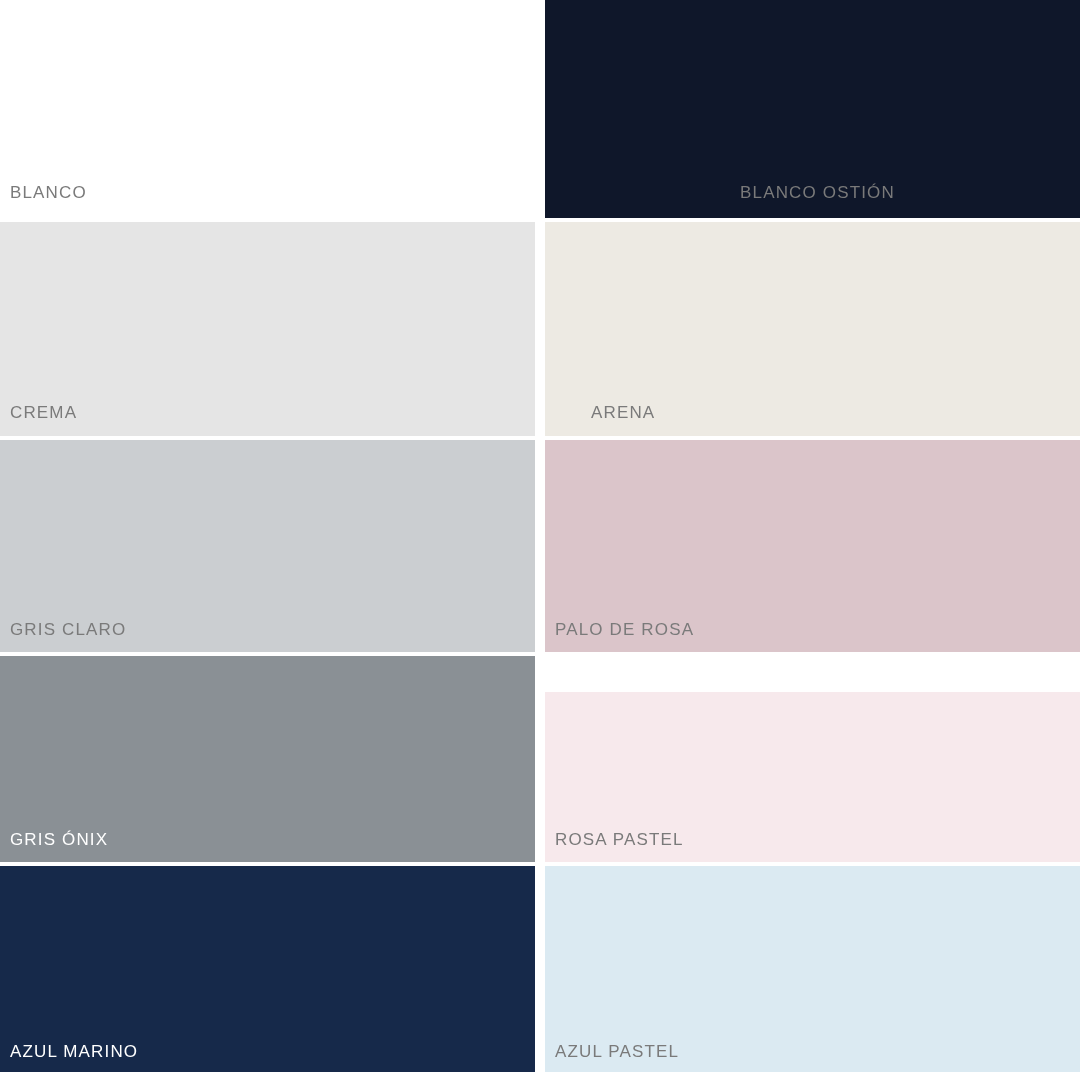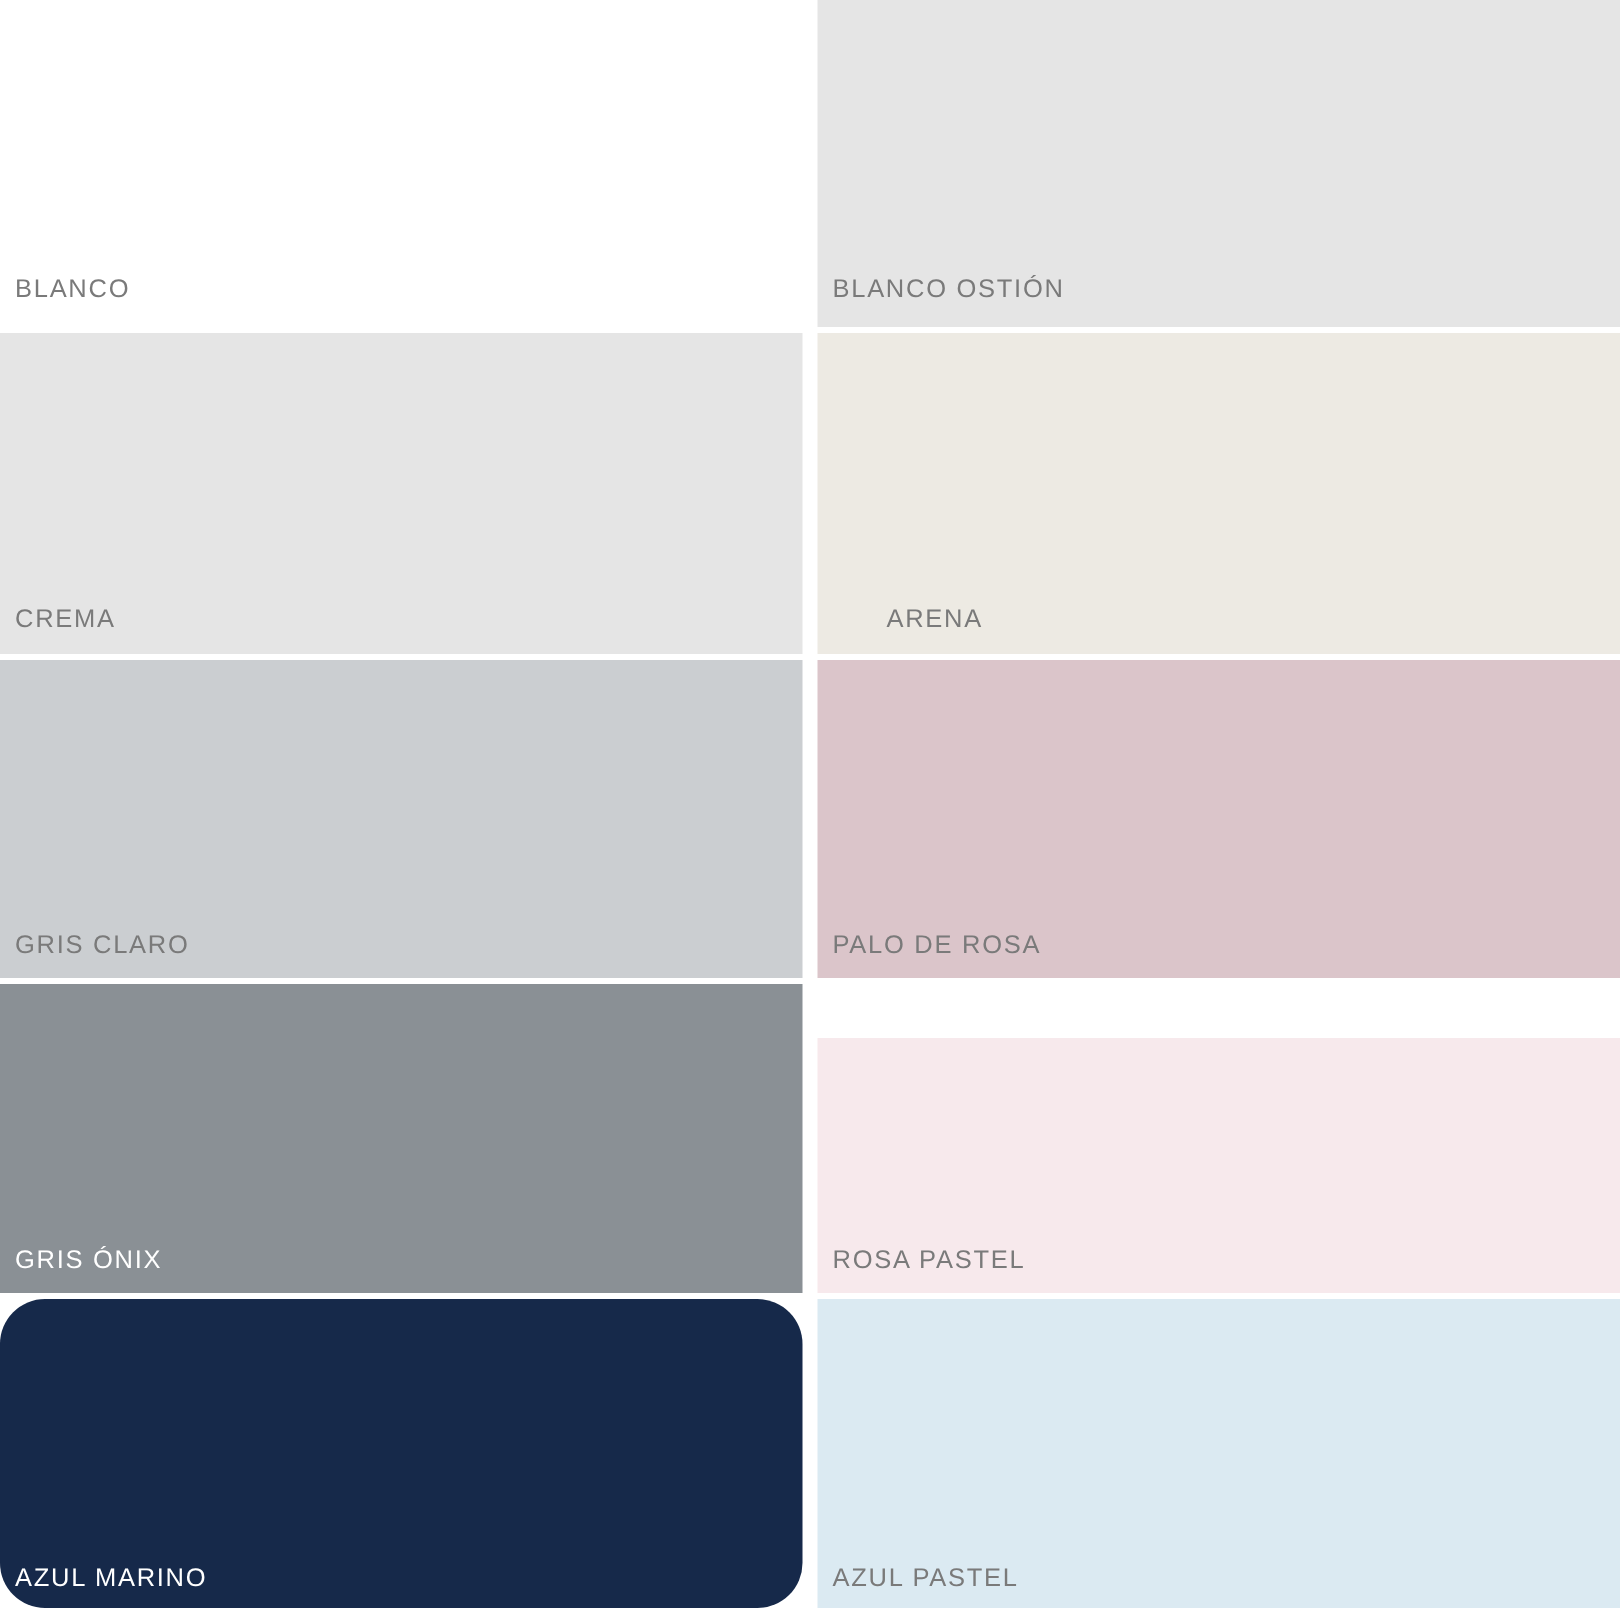--- a/index.html
+++ b/index.html
@@ -58,21 +58,21 @@
 </style>
 </head>
 <body>
 
 <div class="palette-grid">
 
   <div class="swatch r1" style="background-color: rgb(255, 255, 255);">
     <span class="swatch-label">BLANCO</span>
   </div>
 
-  <div class="swatch r1" style="background-color: #e5e5e5;">
+  <div class="swatch r1" style="background-color: #0f172a; justify-content: center;">
     <span class="swatch-label">BLANCO OSTIÓN</span>
   </div>
 
   <div class="swatch r2" style="background-color: #e5e5e5;">
     <span class="swatch-label">CREMA</span>
   </div>
 
   <div class="swatch r2" style="background-color: rgb(237, 234, 227); padding-left: 36px;">
     <span class="swatch-label">ARENA</span>
   </div>
@@ -86,21 +86,21 @@
   </div>
 
   <div class="swatch r3 on-dark" style="background-color: rgb(138, 144, 149);">
     <span class="swatch-label">GRIS ÓNIX</span>
   </div>
 
   <div class="swatch r4" style="background-color: rgb(247, 233, 236); margin-top: 36px;">
     <span class="swatch-label">ROSA PASTEL</span>
   </div>
 
-  <div class="swatch r5 on-dark" style="background-color: rgb(22, 41, 74); border-radius: 30px;">
+  <div class="swatch r5 on-dark" style="background-color: rgb(22, 41, 74);">
     <span class="swatch-label">AZUL MARINO</span>
   </div>
 
   <div class="swatch r5" style="background-color: rgb(219, 234, 242);">
     <span class="swatch-label">AZUL PASTEL</span>
   </div>
 
 </div>
 
 </body></html>

